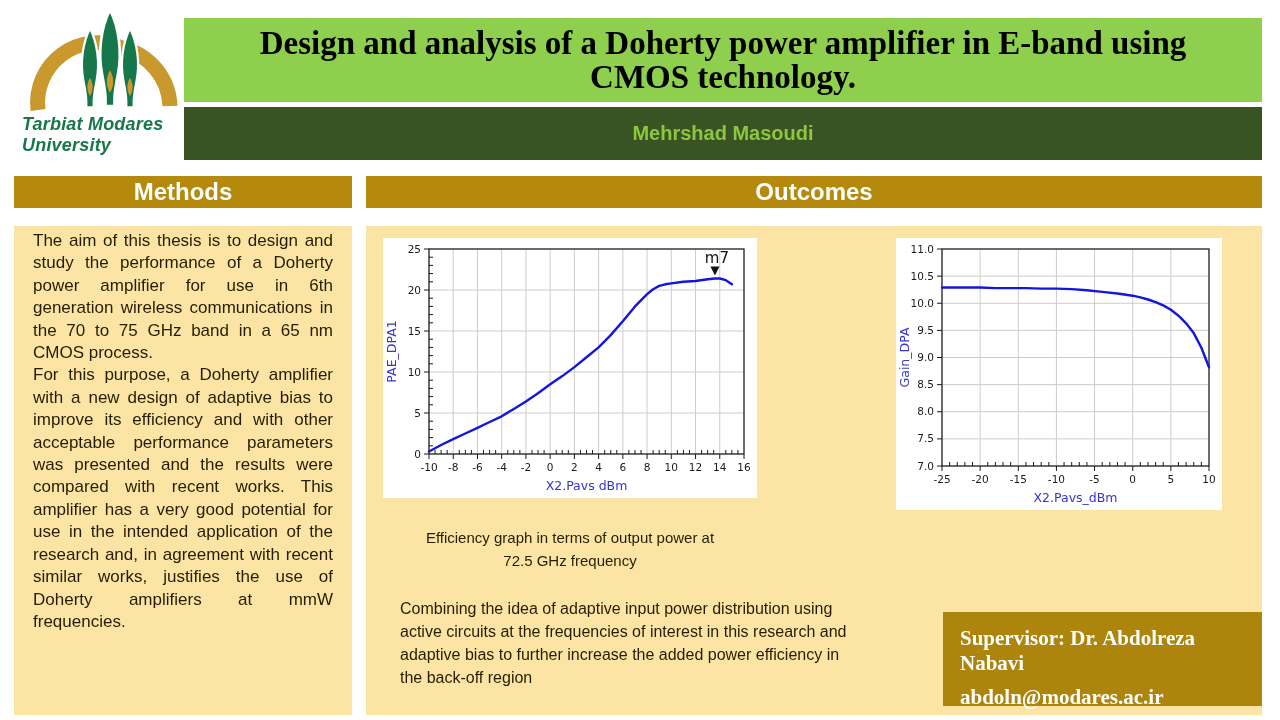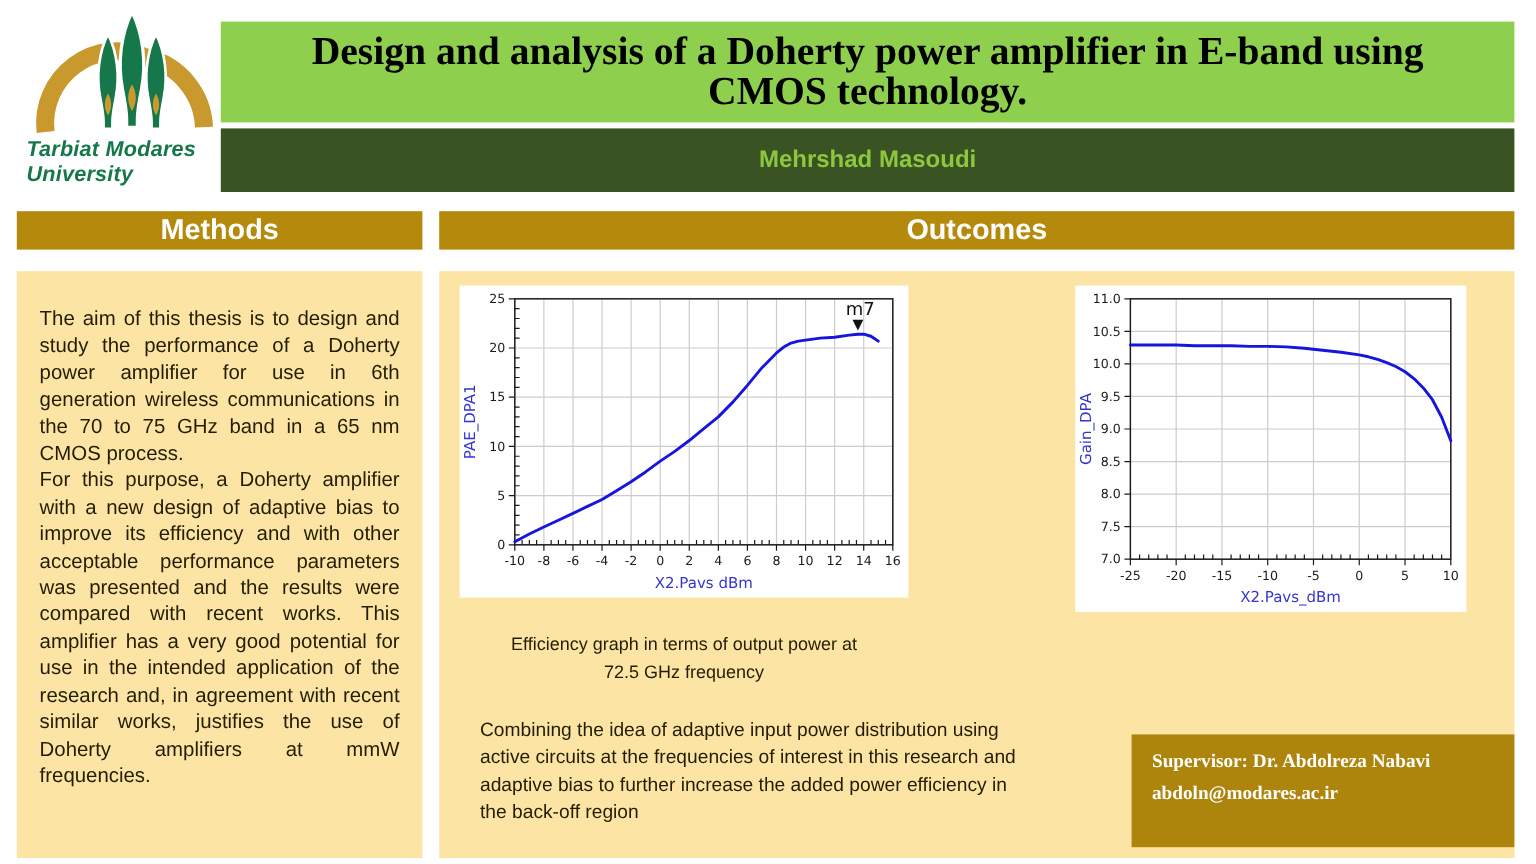--- a/index.html
+++ b/index.html
@@ -22,37 +22,37 @@
                 background:#3a5323; display:flex; align-items:center; justify-content:center; }
   .author-bar .a { color:#8dc63f; font-weight:bold; font-size:20px; }
   
   .sec-header { position:absolute; top:176px; height:32px; background:#b5890b;
                 color:#ffffff; font-weight:bold; font-size:24px;
                 display:flex; align-items:center; justify-content:center; }
   .sec-methods { left:14px; width:338px; }
   .sec-outcomes { left:366px; width:896px; }
   
   .methods-panel { position:absolute; left:14px; top:226px; width:338px; height:489px;
-                   background:#fce5a4; padding:29px 19px 0 19px; }
+                   background:#fce5a4; padding:4px 19px 0 19px; }
   .methods-panel p { font-size:17px; line-height:22.4px; text-align:justify;
                      color:#241d04; }
   .outcomes-panel { position:absolute; left:366px; top:226px; width:896px; height:489px;
                     background:#fce5a4; }
   .chart-box { position:absolute; background:#ffffff; }
   .chart-1 { left:17px; top:12px; width:374px; height:260px; }
   .chart-2 { left:530px; top:12px; width:326px; height:272px; }
   .caption { position:absolute; color:#241d04; font-size:15px; line-height:23px;
              text-align:center; }
   .caption-1 { left:24px; top:300px; width:360px; }
   .caption-2 { left:498px; top:307px; width:390px; }
   .combining { position:absolute; left:34px; top:371px; width:458px;
                color:#241d04; font-size:16px; line-height:23px; text-align:left; }
   .supervisor-box { position:absolute; left:577px; top:386px; width:319px; height:94px;
                     background:#ad850c; color:#ffffff; padding:14px 17px;
-                    font-family:"Liberation Serif", serif; font-weight:bold; font-size:16px; }
+                    font-family:"Liberation Serif", serif; font-weight:bold; font-size:21px; }
   .supervisor-box .line2 { margin-top:9px; }
   svg { display:block; }
 </style>
 </head>
 <body>
 
 <div class="page">
 
   <div class="logo-box">
     <svg width="160" height="108" viewBox="0 0 160 108">

